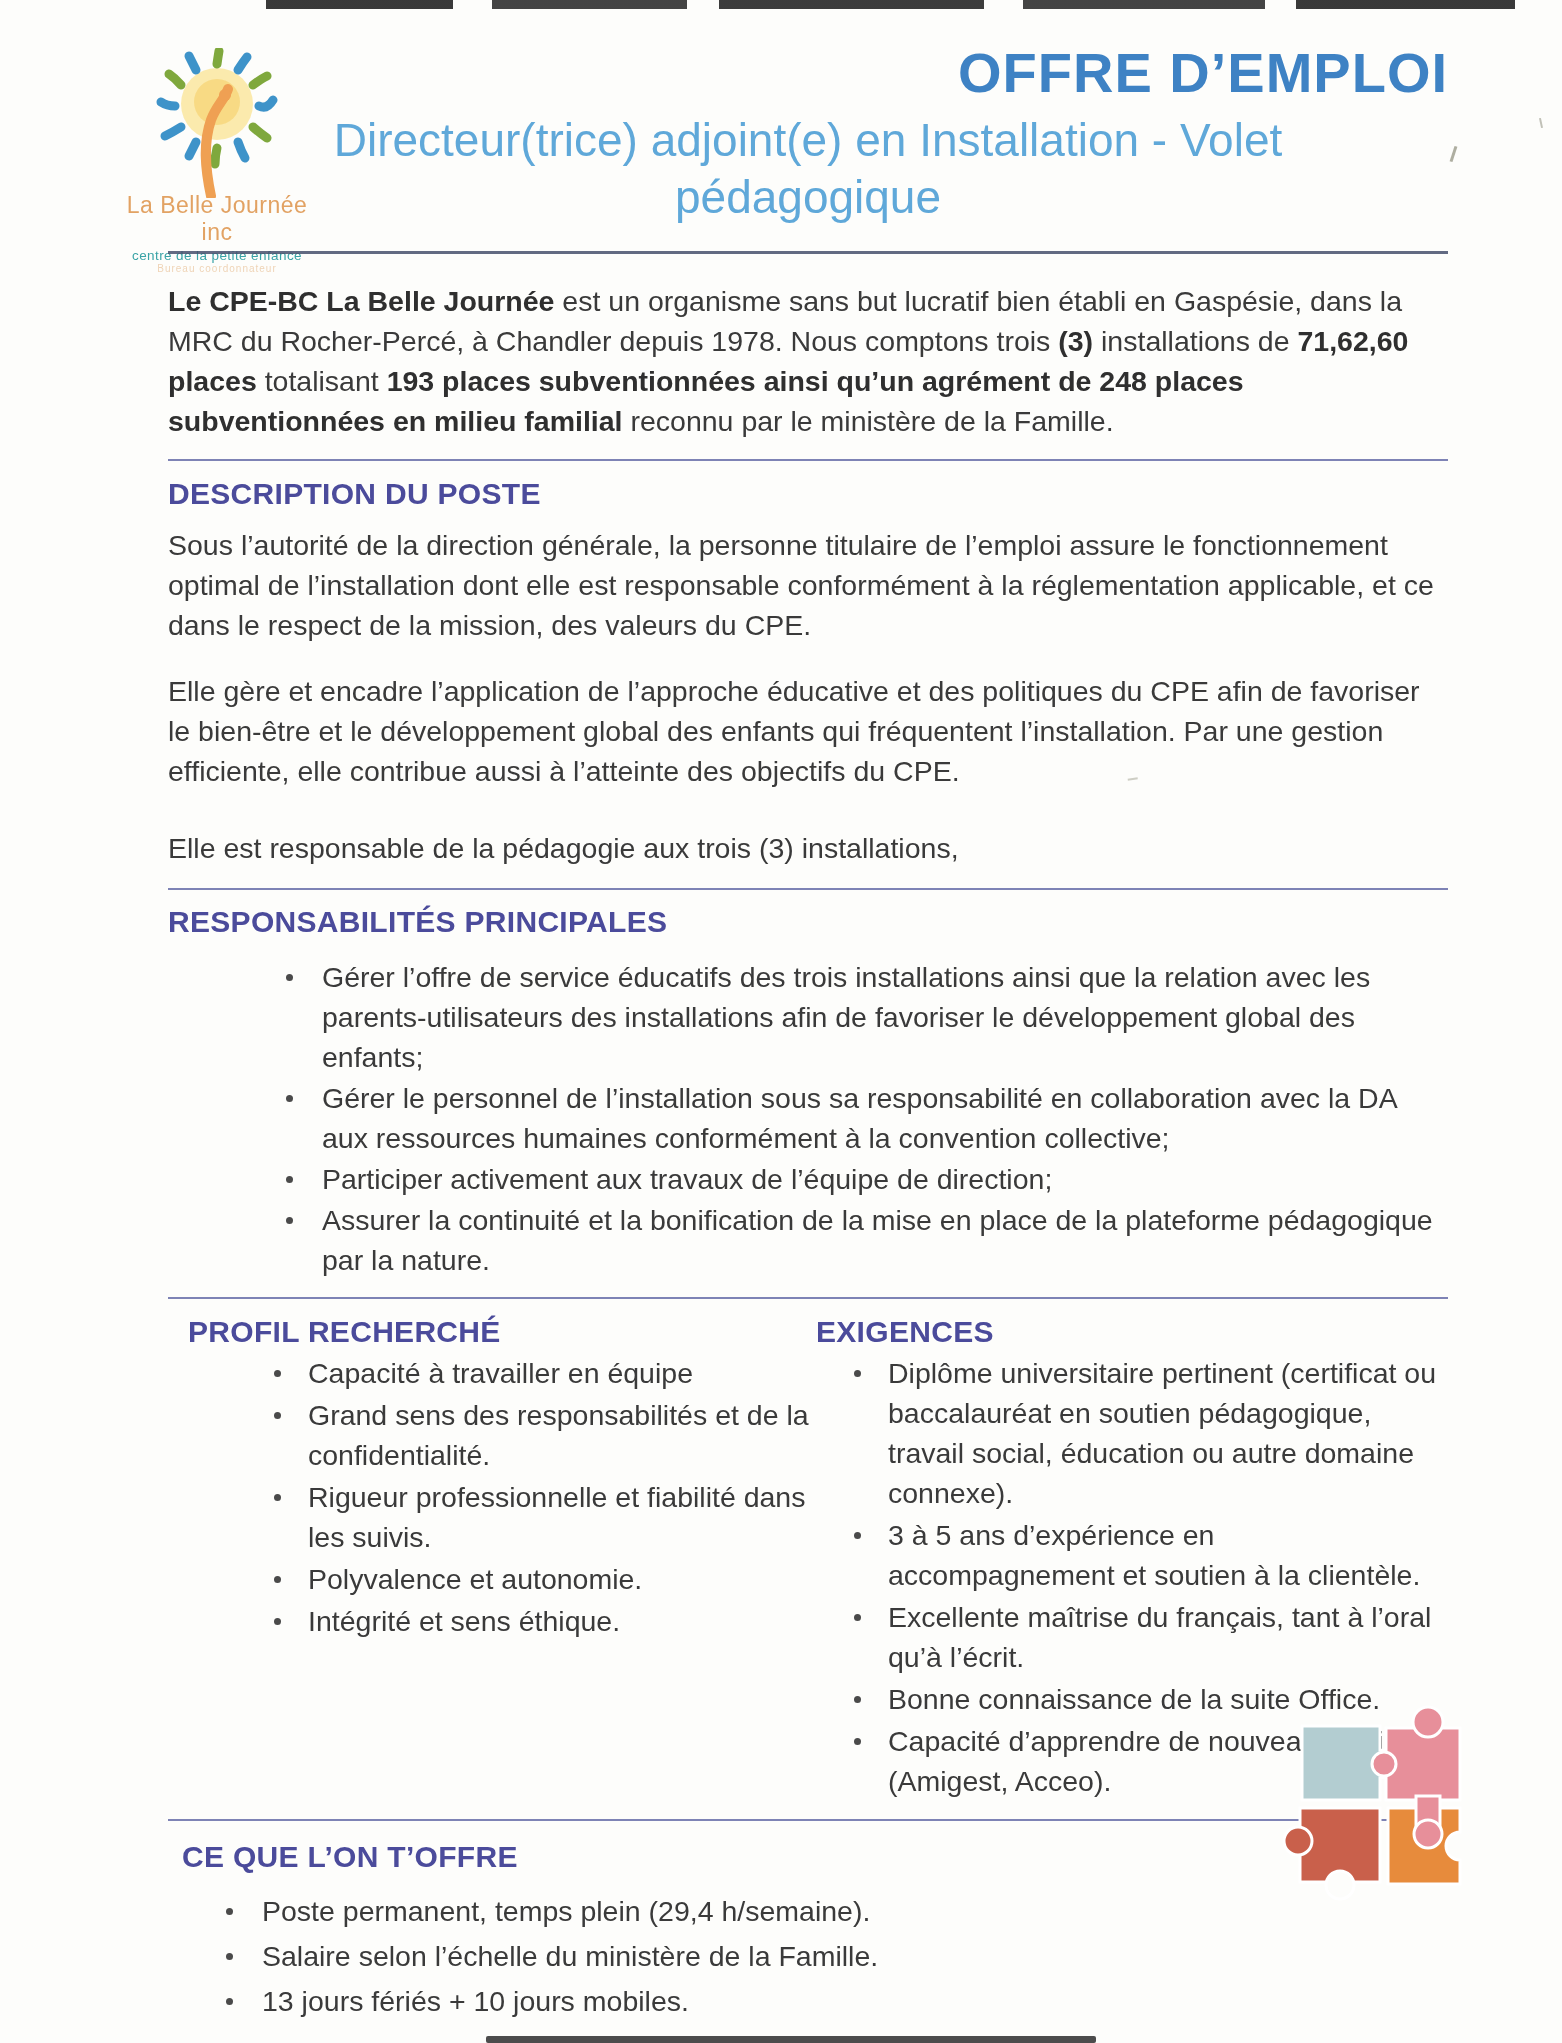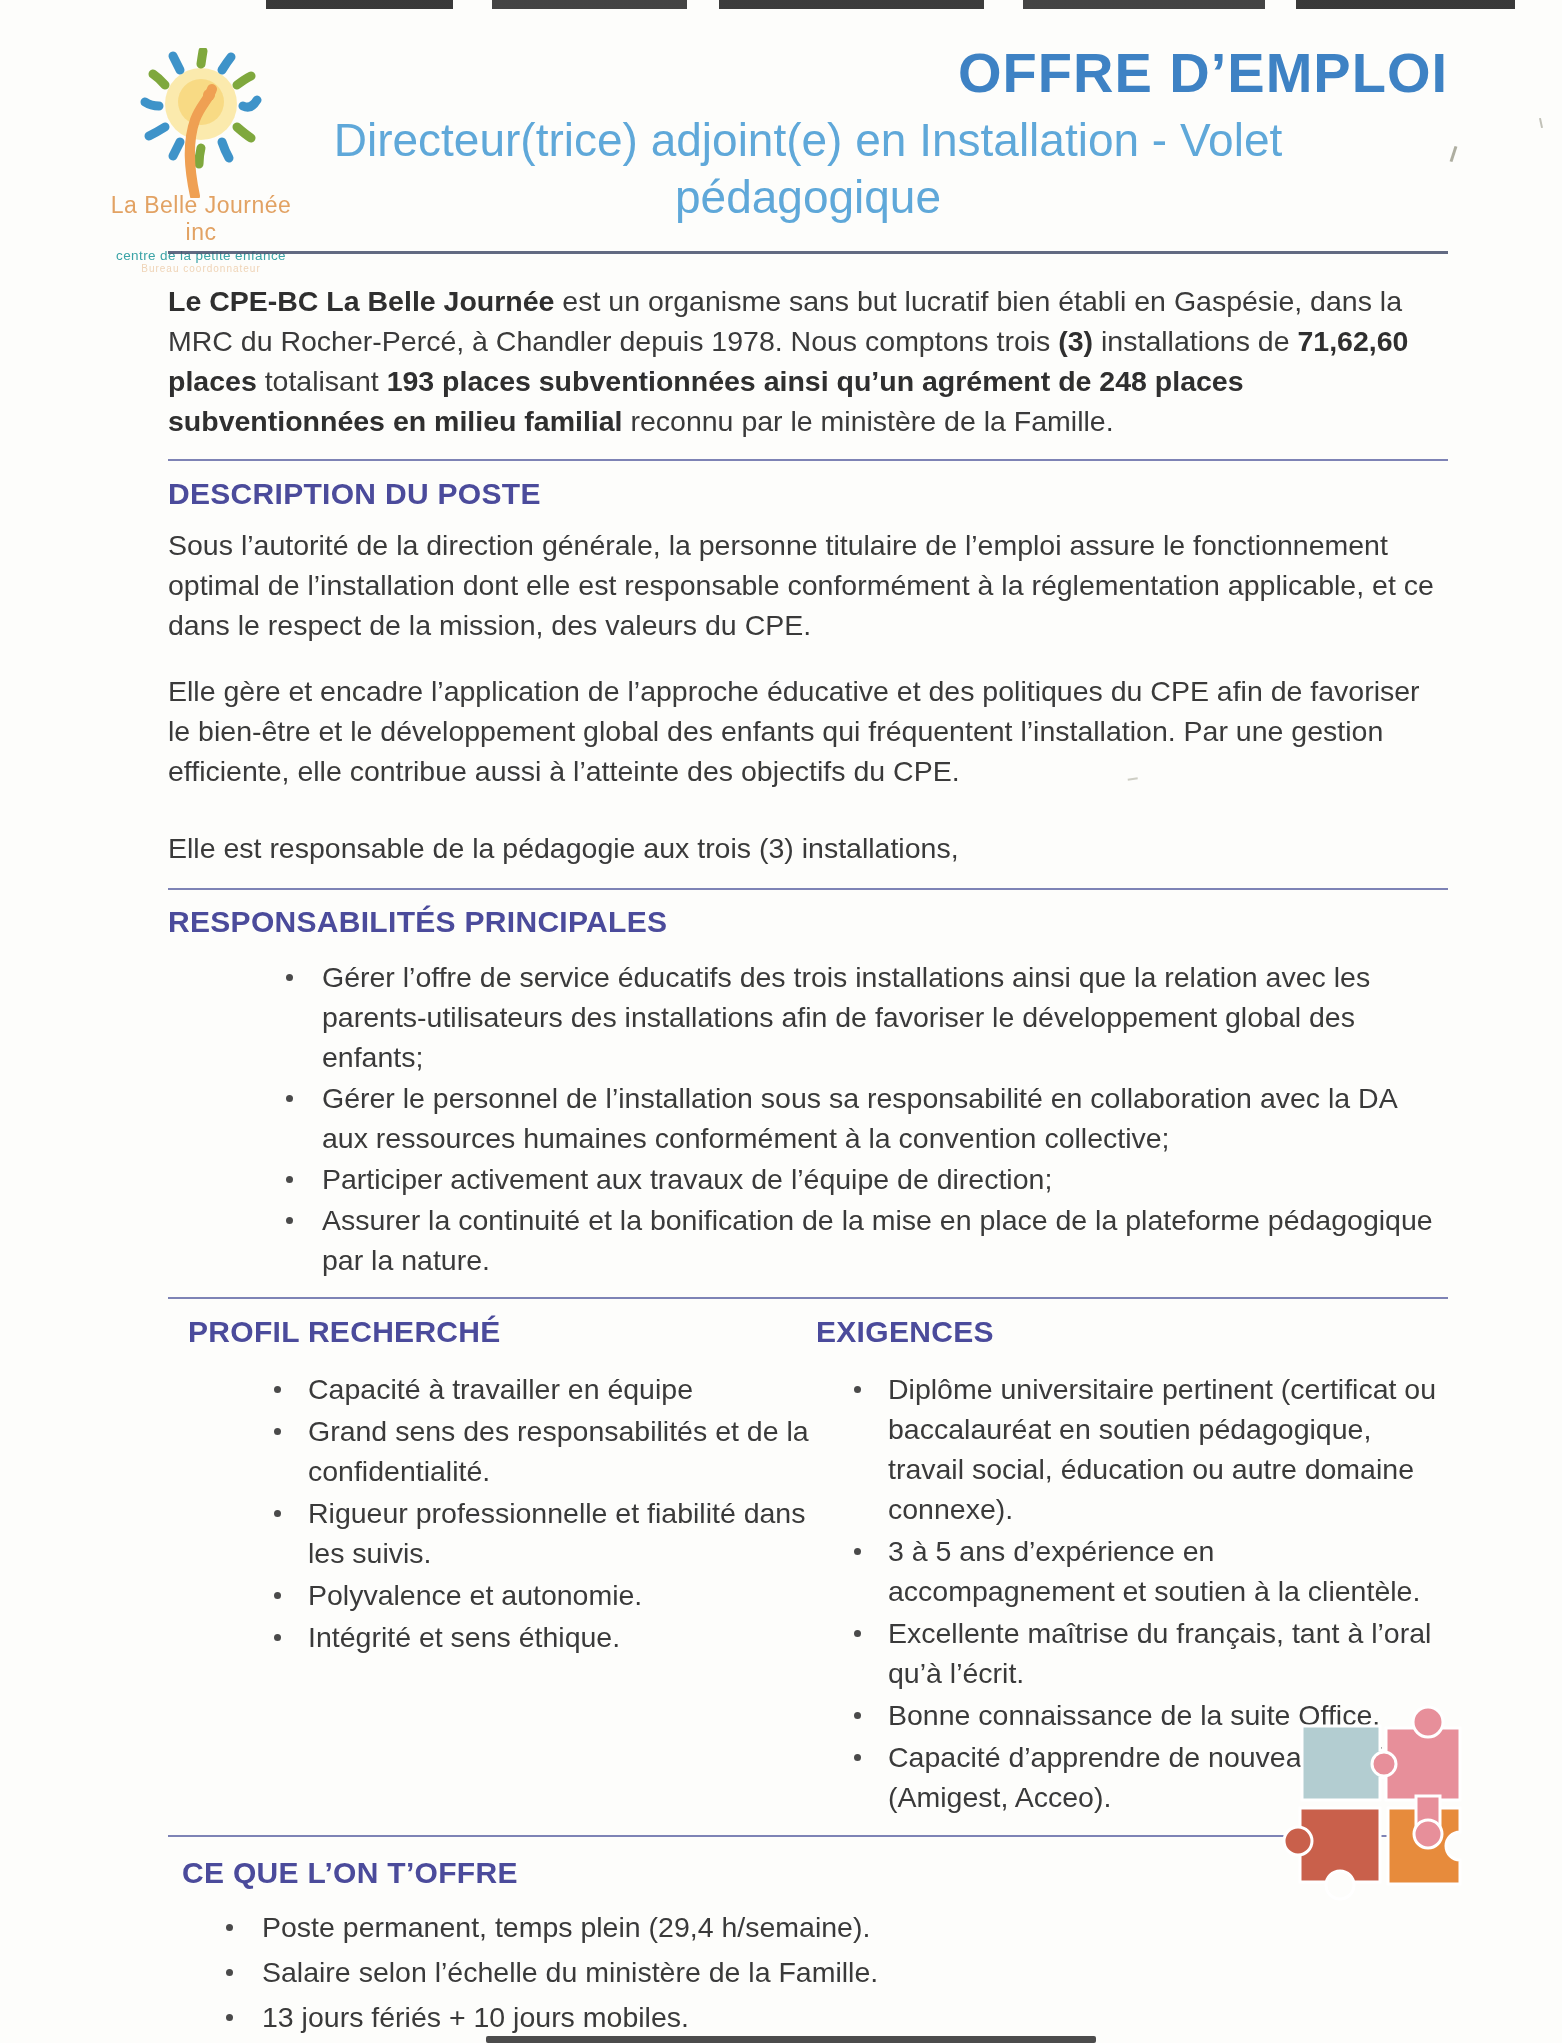--- a/index.html
+++ b/index.html
@@ -21,21 +21,21 @@
   }
   .scan-bottom { position:absolute; bottom:0; left:486px; width:610px; height:7px; background:#2d2d2d; opacity:.85; border-radius:2px; }
   .speck-1 { position:absolute; left:1452px; top:146px; width:3px; height:16px; background:#8b8b79; transform:rotate(18deg); opacity:.7; }
   .speck-2 { position:absolute; left:1540px; top:118px; width:2px; height:10px; background:#9a9a8a; transform:rotate(-12deg); opacity:.6; }
   .speck-3 { position:absolute; left:1128px; top:778px; width:10px; height:6px; border-top:2px solid #b9b9ad; transform:rotate(-8deg); opacity:.7; }
 
   
   .content { position:absolute; left:168px; top:0; width:1280px; }
 
   
-  .logo { position:absolute; left:96px; top:48px; width:210px; text-align:center; }
+  .logo { position:absolute; left:112px; top:48px; width:210px; text-align:center; }
   .logo-name { font-size:23px; color:#e2a263; letter-spacing:.5px; margin-top:-6px; }
   .logo-tagline { font-size:13.5px; color:#3aa3a6; margin-top:2px; letter-spacing:.4px; }
   .logo-tagline2 { font-size:10px; color:#e4b27e; opacity:.55; margin-top:0; letter-spacing:1px; filter:blur(.4px); }
 
   .title { margin-top:44px; text-align:right; font-size:56px; font-weight:700;
            color:#3e82c4; letter-spacing:1px; line-height:58px; }
   .subtitle { text-align:center; font-size:46px; color:#5fa8d9; line-height:57px; margin-top:10px; font-weight:400; }
 
   .rule { border:0; border-top:3px solid #46506c; margin-top:25px; opacity:.85; }
   .rule-purple { border:0; border-top:2px solid #5e64a4; opacity:.8; }
@@ -55,21 +55,21 @@
   ul.blist li { position:relative; line-height:40px; font-size:28.5px; color:#3a3a3a; }
   ul.blist li::before { content:""; position:absolute; left:0; top:17px; width:7px; height:7px;
                         border-radius:50%; background:#4a4a4a; }
   ul.resp-list { margin-top:18px; margin-left:118px; }
   ul.resp-list li { padding-left:36px; margin-bottom:1px; }
   .rule-b { margin-top:17px; }
 
   .columns { display:flex; margin-top:16px; }
   .col-left { width:648px; padding-left:20px; }
   .col-right { flex:1; }
-  .columns .h2 { margin-bottom:20px; }
+  .columns .h2 { margin-bottom:4px; }
   ul.col-list li { padding-left:34px; margin-bottom:2px; }
   .col-left ul.col-list { margin-left:86px; }
   .col-right ul.col-list { margin-left:38px; }
   .rule-c { margin-top:16px; }
 
   .sec-offre .h2 { margin-top:19px; padding-left:14px; }
   ul.offer-list { margin-top:15px; margin-left:58px; }
   ul.offer-list li { padding-left:36px; line-height:45px; }
   ul.offer-list li::before { top:19px; }
 

